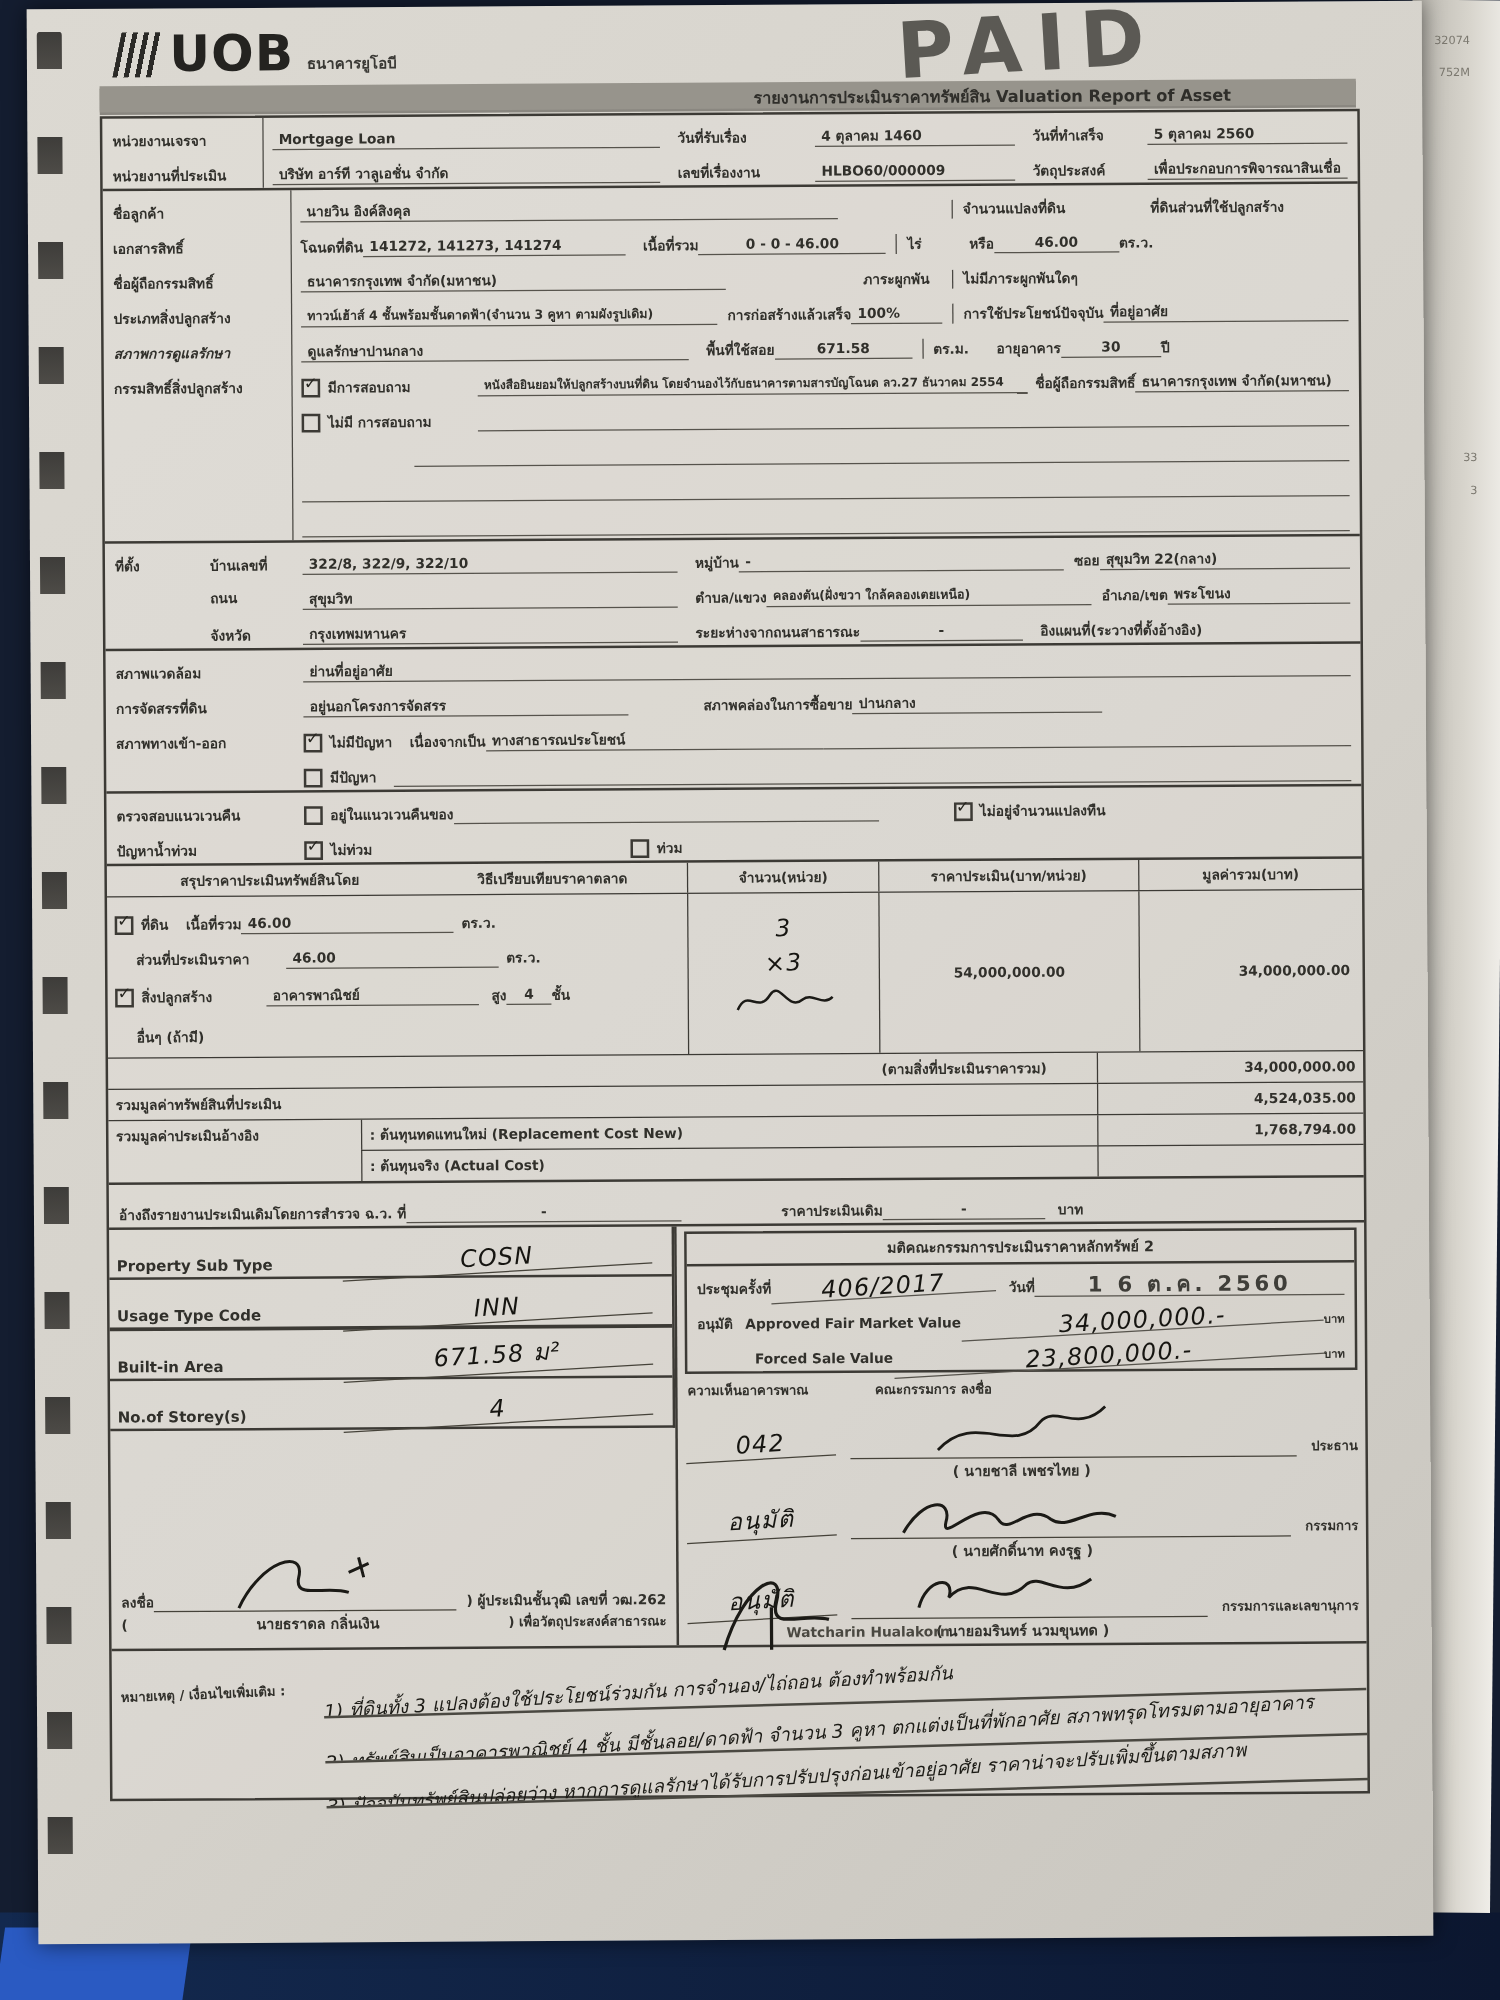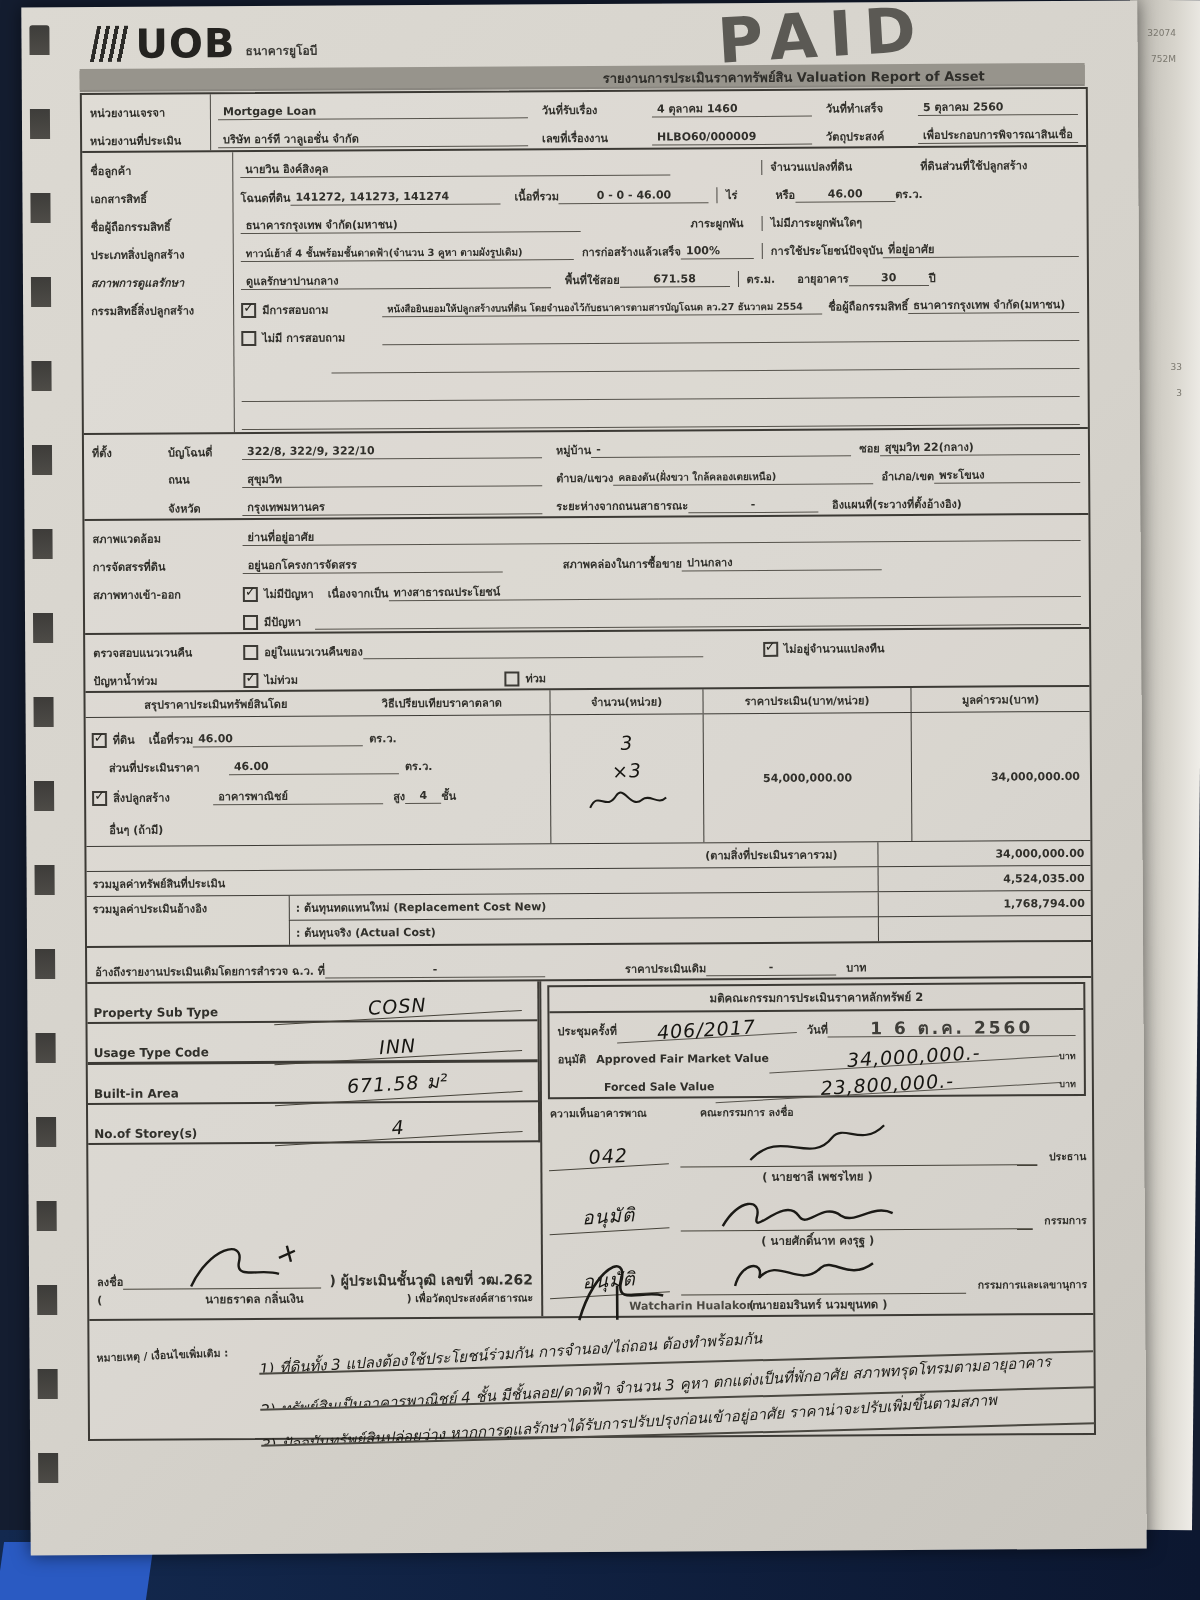--- a/index.html
+++ b/index.html
@@ -206,21 +206,21 @@
           </div>
         <div class="row">
             <span style="width:150px;"></span>
             <span class="val grow"></span>
           </div>
       </div>
 
       <div class="sec">
         <div class="row">
           <span class="lbl" style="width:76px;">ที่ตั้ง</span>
-          <span class="lbl" style="width:74px;">บ้ญโฉนดี่</span>
+          <span class="lbl" style="width:74px;">บ้านเลขที่</span>
           <span class="val" style="width:290px;">322/8, 322/9, 322/10</span>
           <span class="sp"></span>
           <span class="lbl">หมู่บ้าน</span>
           <span class="val" style="width:250px;text-align:left;">-</span>
           <span class="lbl" style="padding-left:8px;">ซอย</span>
           <span class="val grow">สุขุมวิท 22(กลาง)</span>
         </div>
         <div class="row">
           <span style="width:76px;"></span>
           <span class="lbl" style="width:74px;font-family:Liberation Mono, monospace;">ถนน</span>
@@ -395,21 +395,21 @@
             </div>
           </div>
 
           <div class="row" style="margin-top:96px;align-items:flex-end;">
             <span class="lbl">ลงชื่อ</span>
             <span class="sigline" style="height:46px;">
               <svg width="130" height="52" viewBox="0 0 130 52" style="position:absolute;left:60px;bottom:-4px;">
                 <path d="M8,46 C26,8 62,-2 56,22 C52,40 78,28 96,34 M96,18 l16,-7 M104,6 l4,16" stroke="#1b1a16" stroke-width="2.4" fill="none"></path>
               </svg>
             </span>
-            <span class="lbl" style="padding-left:8px;font-size:14px;">)  ผู้ประเมินชั้นวุฒิ เลขที่ วฒ.262</span>
+            <span class="lbl" style="padding-left:8px;font-size:11px;">)  ผู้ประเมินชั้นวุฒิ เลขที่ วฒ.262</span>
           </div>
           <div class="row" style="min-height:16px;padding-top:0;">
             <span class="lbl">(</span>
             <span style="flex:1;text-align:center;font-size:11.5px;">นายธราดล กลิ่นเงิน</span>
             <span class="lbl" style="font-size:10.5px;">) เพื่อวัตถุประสงค์สาธารณะ</span>
           </div>
         </div>
 
         <div class="grow" style="border-left:2px solid #3c3a35;">
           <div class="combox">

